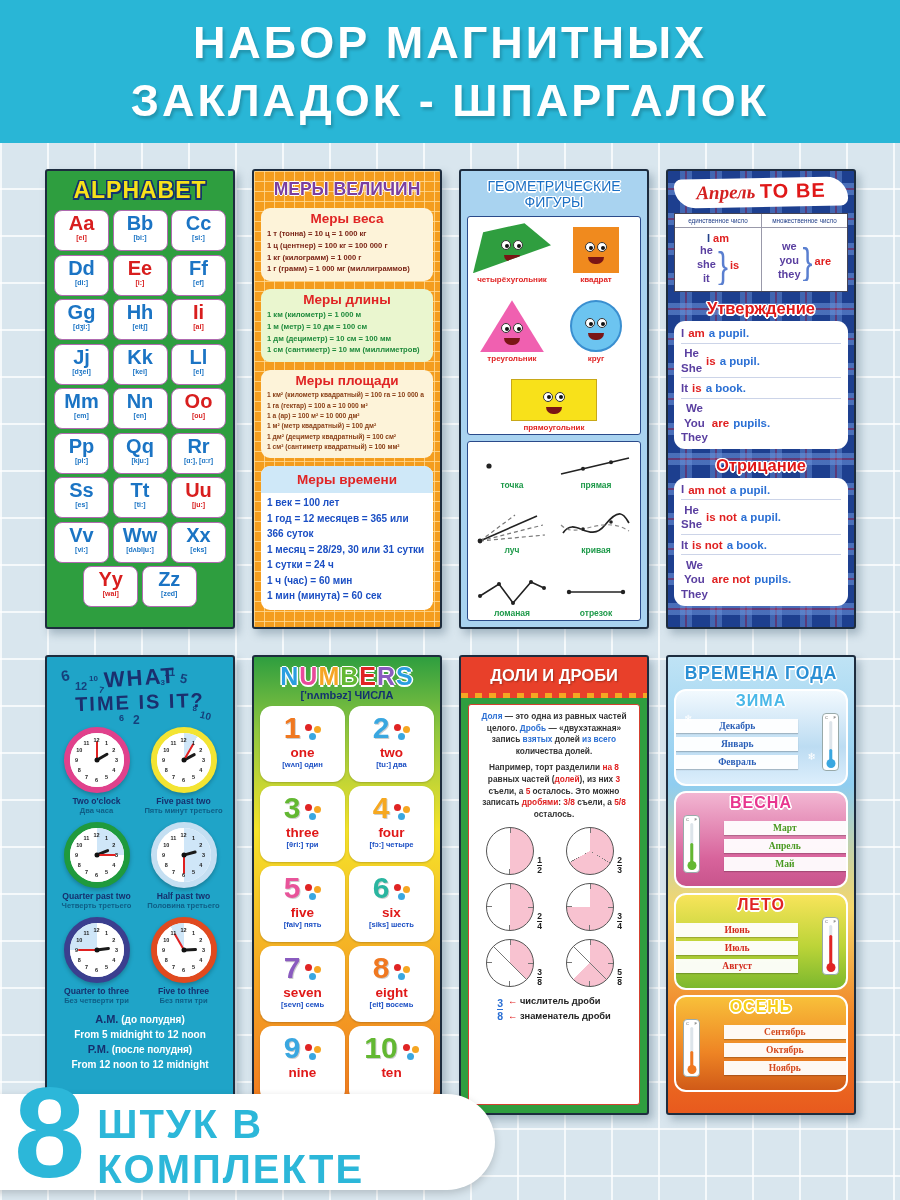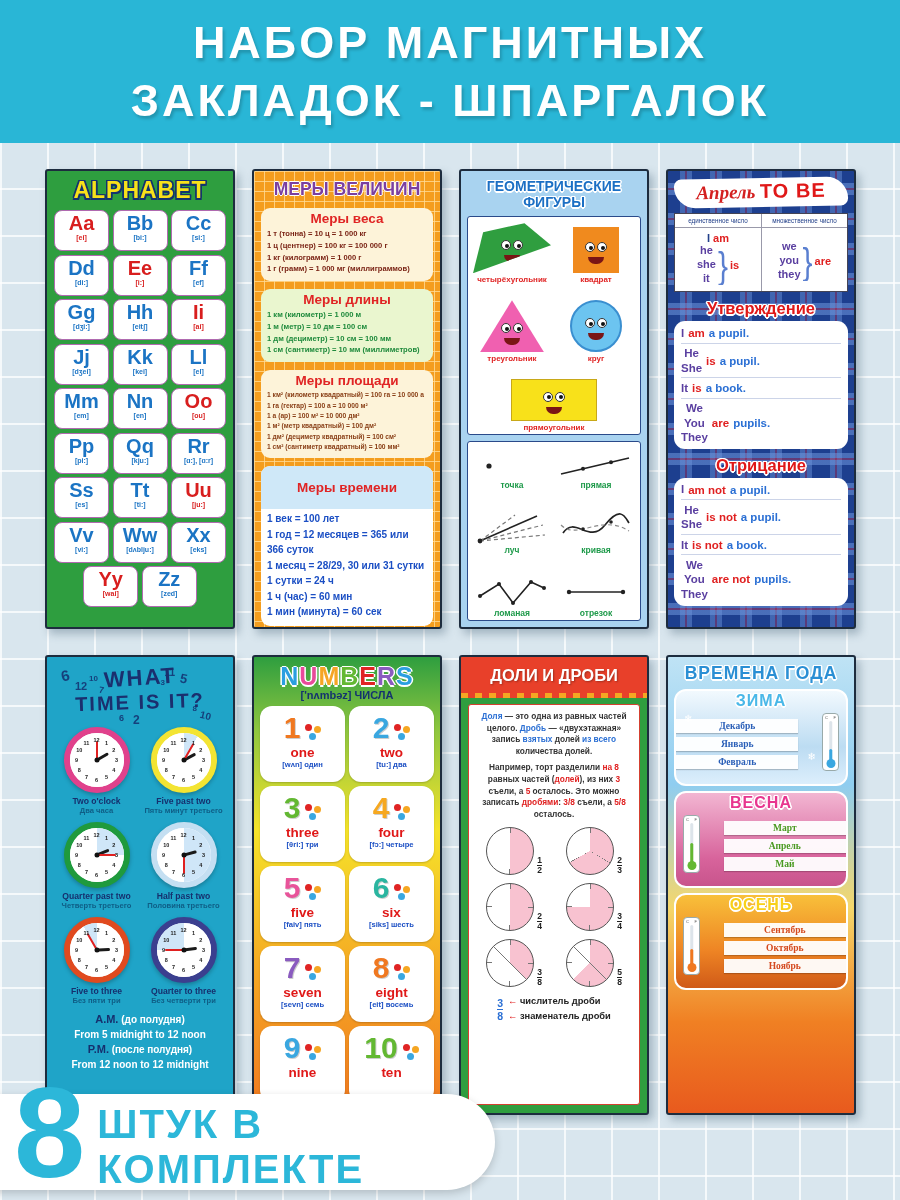--- a/index.html
+++ b/index.html
@@ -55,25 +55,25 @@
     text-align: center; color: #7b3fa0; font-weight: bold; font-size: 17.5px;
     text-shadow: 1px 0 #fff, -1px 0 #fff, 0 1px #fff, 0 -1px #fff;
   }
   .m-panel { border-radius: 9px; margin-top: 8px; padding: 3px 6px 6px; }
   .m-panel h3 { text-align: center; color: #e02424; font-size: 13.5px; font-weight: bold; margin-bottom: 2px; }
   .m-panel .ln { font-weight: bold; line-height: 1.55; }
   .p-weight { background: #fdf3d9; } .p-weight .ln { font-size: 7.6px; color: #7a2315; }
   .p-length { background: #eaf6cf; } .p-length .ln { font-size: 7.6px; color: #1e8a3c; }
   .p-area   { background: #fdf3d9; } .p-area .ln { font-size: 6.7px; color: #8a4018; }
   .p-time   { background: #fff; padding-top: 0; }
-  .p-time h3 { background: #cfe8f8; border-radius: 9px 9px 0 0; margin: 0 -6px 2px; padding: 14px 0; }
+  .p-time h3 { background: #cfe8f8; border-radius: 9px 9px 0 0; margin: 0 -6px 2px; padding: 6px 0; }
   .p-time .ln { font-size: 10px; color: #1b4fc4; }
   
   .c-geo { background: #a9d3f0; padding: 7px 6px; }
-  .geo-title { text-align: center; color: #1b6fc4; font-weight: bold; font-size: 14px; line-height: 1.15; }
+  .geo-title { text-align: center; color: #1b6fc4; font-weight: normal; font-size: 14px; line-height: 1.15; }
   .geo-panel { background: #fff; border: 1.5px solid #2a4a8a; border-radius: 3px; margin-top: 6px; padding: 6px 2px 2px; }
   .shape-grid { display: grid; grid-template-columns: 1fr 1fr; row-gap: 16px; justify-items: center; align-items: end; }
   .shape-cell { display: flex; flex-direction: column; align-items: center; }
   .shape-cell:nth-child(5) { grid-column: 1 / -1; text-align: right; }
   .shp { position: relative; }
   .shp.quad { width: 78px; height: 50px; background: #2f9e3f; clip-path: polygon(13% 18%, 66% 0%, 100% 44%, 0% 100%); }
   .shp.square { width: 46px; height: 46px; background: #f08a1e; }
   .shp.triangle { width: 64px; height: 52px; background: #f060b0; clip-path: polygon(50% 0, 100% 100%, 0 100%); }
   .shp.circle { width: 52px; height: 52px; background: #6cc4f0; border-radius: 50%; border: 2px solid #3a8fd0; }
   .shp.rect { width: 86px; height: 42px; background: #f8e11a; border: 1px solid #c8a818; }
@@ -680,20 +680,43 @@
                 <span class="dialnum" style="left: calc(50% - 17.3px); top: calc(50% + 10px);">8</span>
                 <span class="dialnum" style="left: calc(50% - 20px); top: calc(50% + 0px);">9</span>
                 <span class="dialnum" style="left: calc(50% - 17.3px); top: calc(50% - 10px);">10</span>
                 <span class="dialnum" style="left: calc(50% - 10px); top: calc(50% - 17.3px);">11</span>
               </div>
           </div>
           <div class="clk-en">Half past two</div>
           <div class="clk-ru">Половина третьего</div>
         </div>
           <div class="clock-item">
+          <div class="clock" style="--accent: #3b3f8f; --ha: 82.5deg; --ma: 270deg;">
+            <div class="cface" style="background: conic-gradient(rgb(255, 255, 255) 0deg, rgb(255, 255, 255) 270deg, rgb(207, 230, 248) 270deg, rgb(207, 230, 248) 360deg, rgb(255, 255, 255) 360deg, rgb(255, 255, 255) 360deg);">
+              <div class="hand hour"></div>
+              <div class="hand min"></div>
+              <div class="pin"></div>
+            <span class="dialnum" style="left: calc(50% + 0px); top: calc(50% - 20px);">12</span>
+                <span class="dialnum" style="left: calc(50% + 10px); top: calc(50% - 17.3px);">1</span>
+                <span class="dialnum" style="left: calc(50% + 17.3px); top: calc(50% - 10px);">2</span>
+                <span class="dialnum" style="left: calc(50% + 20px); top: calc(50% + 0px);">3</span>
+                <span class="dialnum" style="left: calc(50% + 17.3px); top: calc(50% + 10px);">4</span>
+                <span class="dialnum" style="left: calc(50% + 10px); top: calc(50% + 17.3px);">5</span>
+                <span class="dialnum" style="left: calc(50% + 0px); top: calc(50% + 20px);">6</span>
+                <span class="dialnum" style="left: calc(50% - 10px); top: calc(50% + 17.3px);">7</span>
+                <span class="dialnum" style="left: calc(50% - 17.3px); top: calc(50% + 10px);">8</span>
+                <span class="dialnum" style="left: calc(50% - 20px); top: calc(50% + 0px);">9</span>
+                <span class="dialnum" style="left: calc(50% - 17.3px); top: calc(50% - 10px);">10</span>
+                <span class="dialnum" style="left: calc(50% - 10px); top: calc(50% - 17.3px);">11</span>
+              </div>
+          </div>
+          <div class="clk-en">Quarter to three</div>
+          <div class="clk-ru">Без четверти три</div>
+        </div>
+          <div class="clock-item">
           <div class="clock" style="--accent: #e04a1f; --ha: 87.5deg; --ma: 330deg;">
             <div class="cface" style="background: conic-gradient(rgb(255, 255, 255) 0deg, rgb(255, 255, 255) 330deg, rgb(207, 230, 248) 330deg, rgb(207, 230, 248) 360deg, rgb(255, 255, 255) 360deg, rgb(255, 255, 255) 360deg);">
               <div class="hand hour"></div>
               <div class="hand min"></div>
               <div class="pin"></div>
             <span class="dialnum" style="left: calc(50% + 0px); top: calc(50% - 20px);">12</span>
                 <span class="dialnum" style="left: calc(50% + 10px); top: calc(50% - 17.3px);">1</span>
                 <span class="dialnum" style="left: calc(50% + 17.3px); top: calc(50% - 10px);">2</span>
                 <span class="dialnum" style="left: calc(50% + 20px); top: calc(50% + 0px);">3</span>
                 <span class="dialnum" style="left: calc(50% + 17.3px); top: calc(50% + 10px);">4</span>
@@ -702,43 +725,20 @@
                 <span class="dialnum" style="left: calc(50% - 10px); top: calc(50% + 17.3px);">7</span>
                 <span class="dialnum" style="left: calc(50% - 17.3px); top: calc(50% + 10px);">8</span>
                 <span class="dialnum" style="left: calc(50% - 20px); top: calc(50% + 0px);">9</span>
                 <span class="dialnum" style="left: calc(50% - 17.3px); top: calc(50% - 10px);">10</span>
                 <span class="dialnum" style="left: calc(50% - 10px); top: calc(50% - 17.3px);">11</span>
               </div>
           </div>
           <div class="clk-en">Five to three</div>
           <div class="clk-ru">Без пяти три</div>
         </div>
-          <div class="clock-item">
-          <div class="clock" style="--accent: #3b3f8f; --ha: 82.5deg; --ma: 270deg;">
-            <div class="cface" style="background: conic-gradient(rgb(255, 255, 255) 0deg, rgb(255, 255, 255) 270deg, rgb(207, 230, 248) 270deg, rgb(207, 230, 248) 360deg, rgb(255, 255, 255) 360deg, rgb(255, 255, 255) 360deg);">
-              <div class="hand hour"></div>
-              <div class="hand min"></div>
-              <div class="pin"></div>
-            <span class="dialnum" style="left: calc(50% + 0px); top: calc(50% - 20px);">12</span>
-                <span class="dialnum" style="left: calc(50% + 10px); top: calc(50% - 17.3px);">1</span>
-                <span class="dialnum" style="left: calc(50% + 17.3px); top: calc(50% - 10px);">2</span>
-                <span class="dialnum" style="left: calc(50% + 20px); top: calc(50% + 0px);">3</span>
-                <span class="dialnum" style="left: calc(50% + 17.3px); top: calc(50% + 10px);">4</span>
-                <span class="dialnum" style="left: calc(50% + 10px); top: calc(50% + 17.3px);">5</span>
-                <span class="dialnum" style="left: calc(50% + 0px); top: calc(50% + 20px);">6</span>
-                <span class="dialnum" style="left: calc(50% - 10px); top: calc(50% + 17.3px);">7</span>
-                <span class="dialnum" style="left: calc(50% - 17.3px); top: calc(50% + 10px);">8</span>
-                <span class="dialnum" style="left: calc(50% - 20px); top: calc(50% + 0px);">9</span>
-                <span class="dialnum" style="left: calc(50% - 17.3px); top: calc(50% - 10px);">10</span>
-                <span class="dialnum" style="left: calc(50% - 10px); top: calc(50% - 17.3px);">11</span>
-              </div>
-          </div>
-          <div class="clk-en">Quarter to three</div>
-          <div class="clk-ru">Без четверти три</div>
-        </div>
         </div>
       <div class="ampm">
         <div><span class="lbl">A.M.</span> <span class="wht">(до полудня)</span></div>
         <div class="wht">From 5 midnight to 12 noon</div>
         <div><span class="lbl">P.M.</span> <span class="wht">(после полудня)</span></div>
         <div class="wht">From 12 noon to 12 midnight</div>
       </div>
     </div>
 
     <div class="card c-num">
@@ -926,20 +926,36 @@
         <div class="thermo tleft" style="--accent: #63b832;">
           <span class="tc">C</span>
           <span class="tf">F</span>
           <div class="tube">
               <div class="tfill" style="height:50%"></div>
             </div>
           <div class="bulb"></div>
         </div>
       </div>
 
+      <div class="season s-summer">
+        <div class="s-name outline-w">ЛЕТО</div>
+        <div class="months mleft">
+          <div class="month">Июнь</div>
+          <div class="month">Июль</div>
+          <div class="month">Август</div>
+        </div>
+        <div class="thermo tright" style="--accent: #e02424;">
+          <span class="tc">C</span>
+          <span class="tf">F</span>
+          <div class="tube">
+              <div class="tfill" style="height:75%"></div>
+            </div>
+          <div class="bulb"></div>
+        </div>
+      </div>
 
       <div class="season s-autumn">
         <div class="s-name outline-w">ОСЕНЬ</div>
         <div class="months mright">
           <div class="month">Сентябрь</div>
           <div class="month">Октябрь</div>
           <div class="month">Ноябрь</div>
         </div>
         <div class="thermo tleft" style="--accent: #f07820;">
           <span class="tc">C</span>

